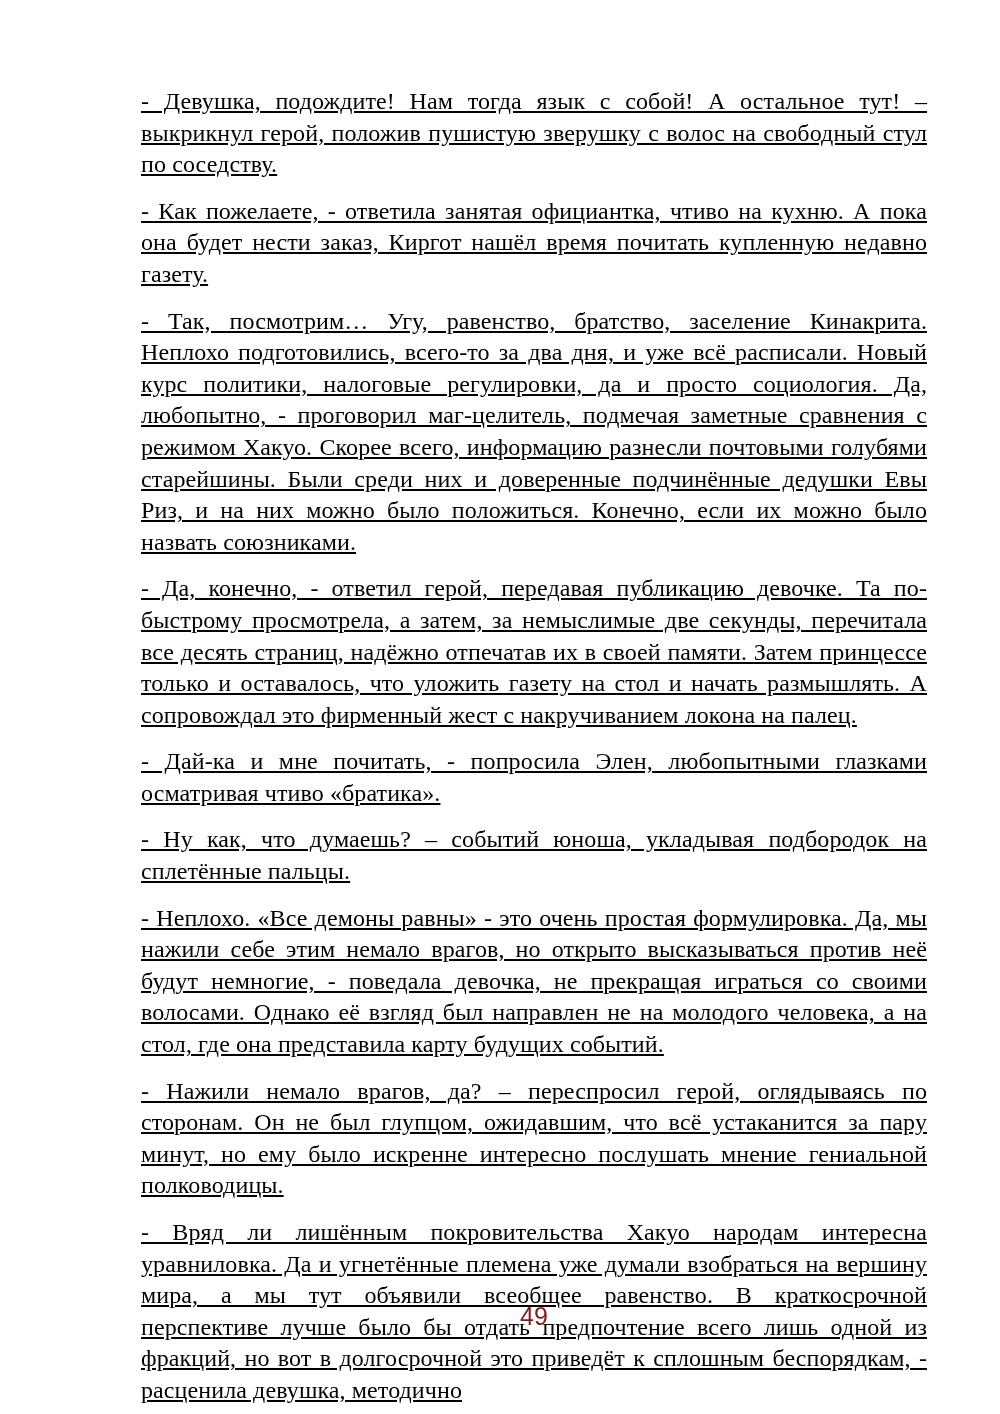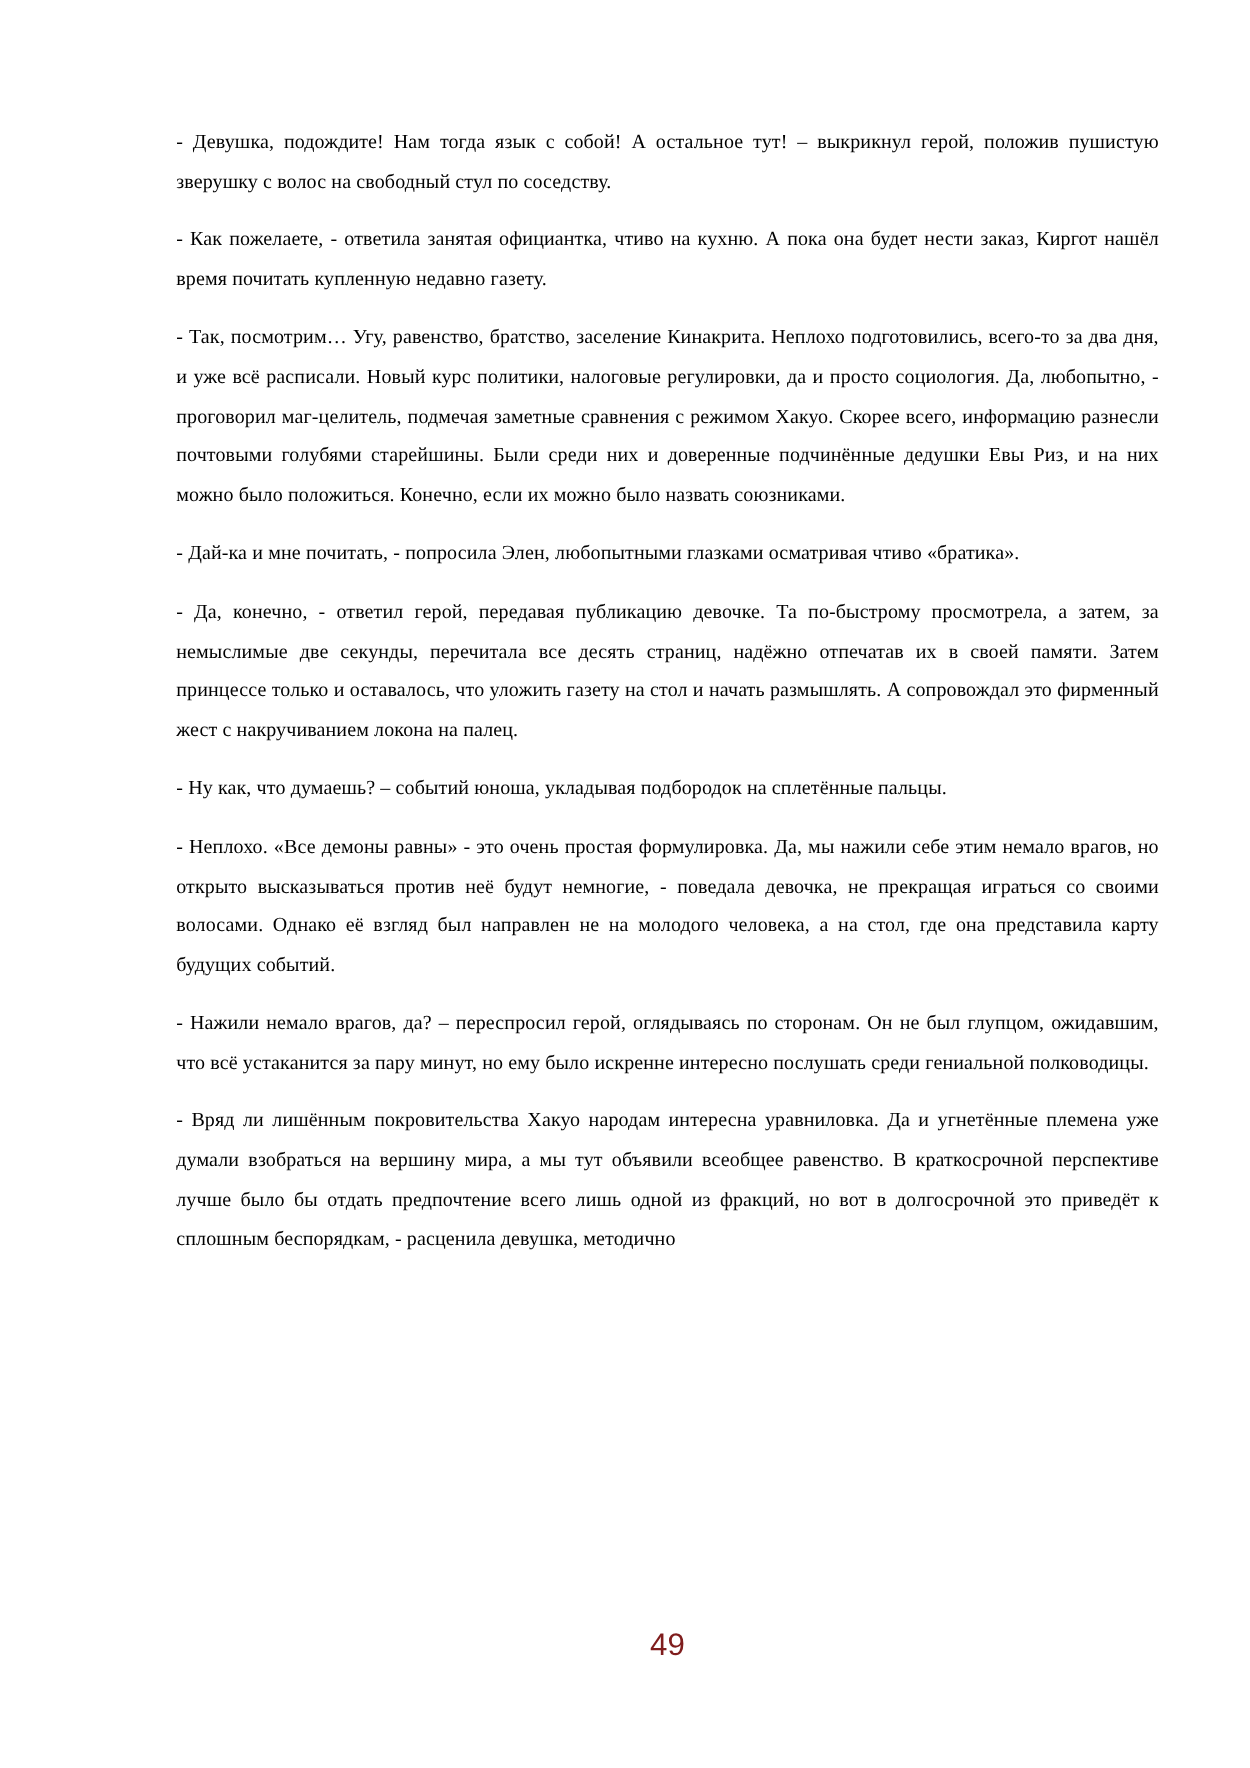--- a/index.html
+++ b/index.html
@@ -23,25 +23,26 @@
     background: #ffffff;
     overflow: hidden;
   }
   .text-block {
     position: absolute;
     left: 141px;
     top: 86px;
     width: 786px;
   }
   p.para {
-    margin: 12px 0 15px 0;
-    font-size: 16px;
+    margin: 0 0 15px 0;
+    font-size: 24px;
     line-height: 31.6px;
     text-align: justify;
     letter-spacing: 0.1px;
+    text-decoration: underline;
   }
   .footer {
     position: absolute;
     left: 141px;
     top: 1302px;
     width: 786px;
     text-align: center;
   }
   .page-number {
     font-family: "Liberation Sans", sans-serif;
@@ -50,23 +51,23 @@
   }
 </style>
 </head>
 <body>
 
 <div class="page">
   <div class="text-block">
     <p class="para">- Девушка, подождите! Нам тогда язык с собой! А остальное тут! – выкрикнул герой, положив пушистую зверушку с волос на свободный стул по соседству.</p>
     <p class="para">- Как пожелаете, - ответила занятая официантка, чтиво на кухню. А пока она будет нести заказ, Киргот нашёл время почитать купленную недавно газету.</p>
     <p class="para">- Так, посмотрим… Угу, равенство, братство, заселение Кинакрита. Неплохо подготовились, всего-то за два дня, и уже всё расписали. Новый курс политики, налоговые регулировки, да и просто социология. Да, любопытно, - проговорил маг-целитель, подмечая заметные сравнения с режимом Хакуо. Скорее всего, информацию разнесли почтовыми голубями старейшины. Были среди них и доверенные подчинённые дедушки Евы Риз, и на них можно было положиться. Конечно, если их можно было назвать союзниками.</p>
+    <p class="para">- Да, конечно, - ответил герой, передавая публикацию девочке. Та по-быстрому просмотрела, а затем, за немыслимые две секунды, перечитала все десять страниц, надёжно отпечатав их в своей памяти. Затем принцессе только и оставалось, что уложить газету на стол и начать размышлять. А сопровождал это фирменный жест с накручиванием локона на палец.</p>
     <p class="para">- Дай-ка и мне почитать, - попросила Элен, любопытными глазками осматривая чтиво «братика».</p>
-    <p class="para">- Да, конечно, - ответил герой, передавая публикацию девочке. Та по-быстрому просмотрела, а затем, за немыслимые две секунды, перечитала все десять страниц, надёжно отпечатав их в своей памяти. Затем принцессе только и оставалось, что уложить газету на стол и начать размышлять. А сопровождал это фирменный жест с накручиванием локона на палец.</p>
     <p class="para">- Ну как, что думаешь? – событий юноша, укладывая подбородок на сплетённые пальцы.</p>
     <p class="para">- Неплохо. «Все демоны равны» - это очень простая формулировка. Да, мы нажили себе этим немало врагов, но открыто высказываться против неё будут немногие, - поведала девочка, не прекращая играться со своими волосами. Однако её взгляд был направлен не на молодого человека, а на стол, где она представила карту будущих событий.</p>
-    <p class="para">- Нажили немало врагов, да? – переспросил герой, оглядываясь по сторонам. Он не был глупцом, ожидавшим, что всё устаканится за пару минут, но ему было искренне интересно послушать среди гениальной полководицы.</p>
+    <p class="para">- Нажили немало врагов, да? – переспросил герой, оглядываясь по сторонам. Он не был глупцом, ожидавшим, что всё устаканится за пару минут, но ему было искренне интересно послушать мнение гениальной полководицы.</p>
     <p class="para">- Вряд ли лишённым покровительства Хакуо народам интересна уравниловка. Да и угнетённые племена уже думали взобраться на вершину мира, а мы тут объявили всеобщее равенство. В краткосрочной перспективе лучше было бы отдать предпочтение всего лишь одной из фракций, но вот в долгосрочной это приведёт к сплошным беспорядкам, - расценила девушка, методично</p>
   </div>
   <div class="footer">
     <span class="page-number">49</span>
   </div>
 </div>
 
 </body></html>

